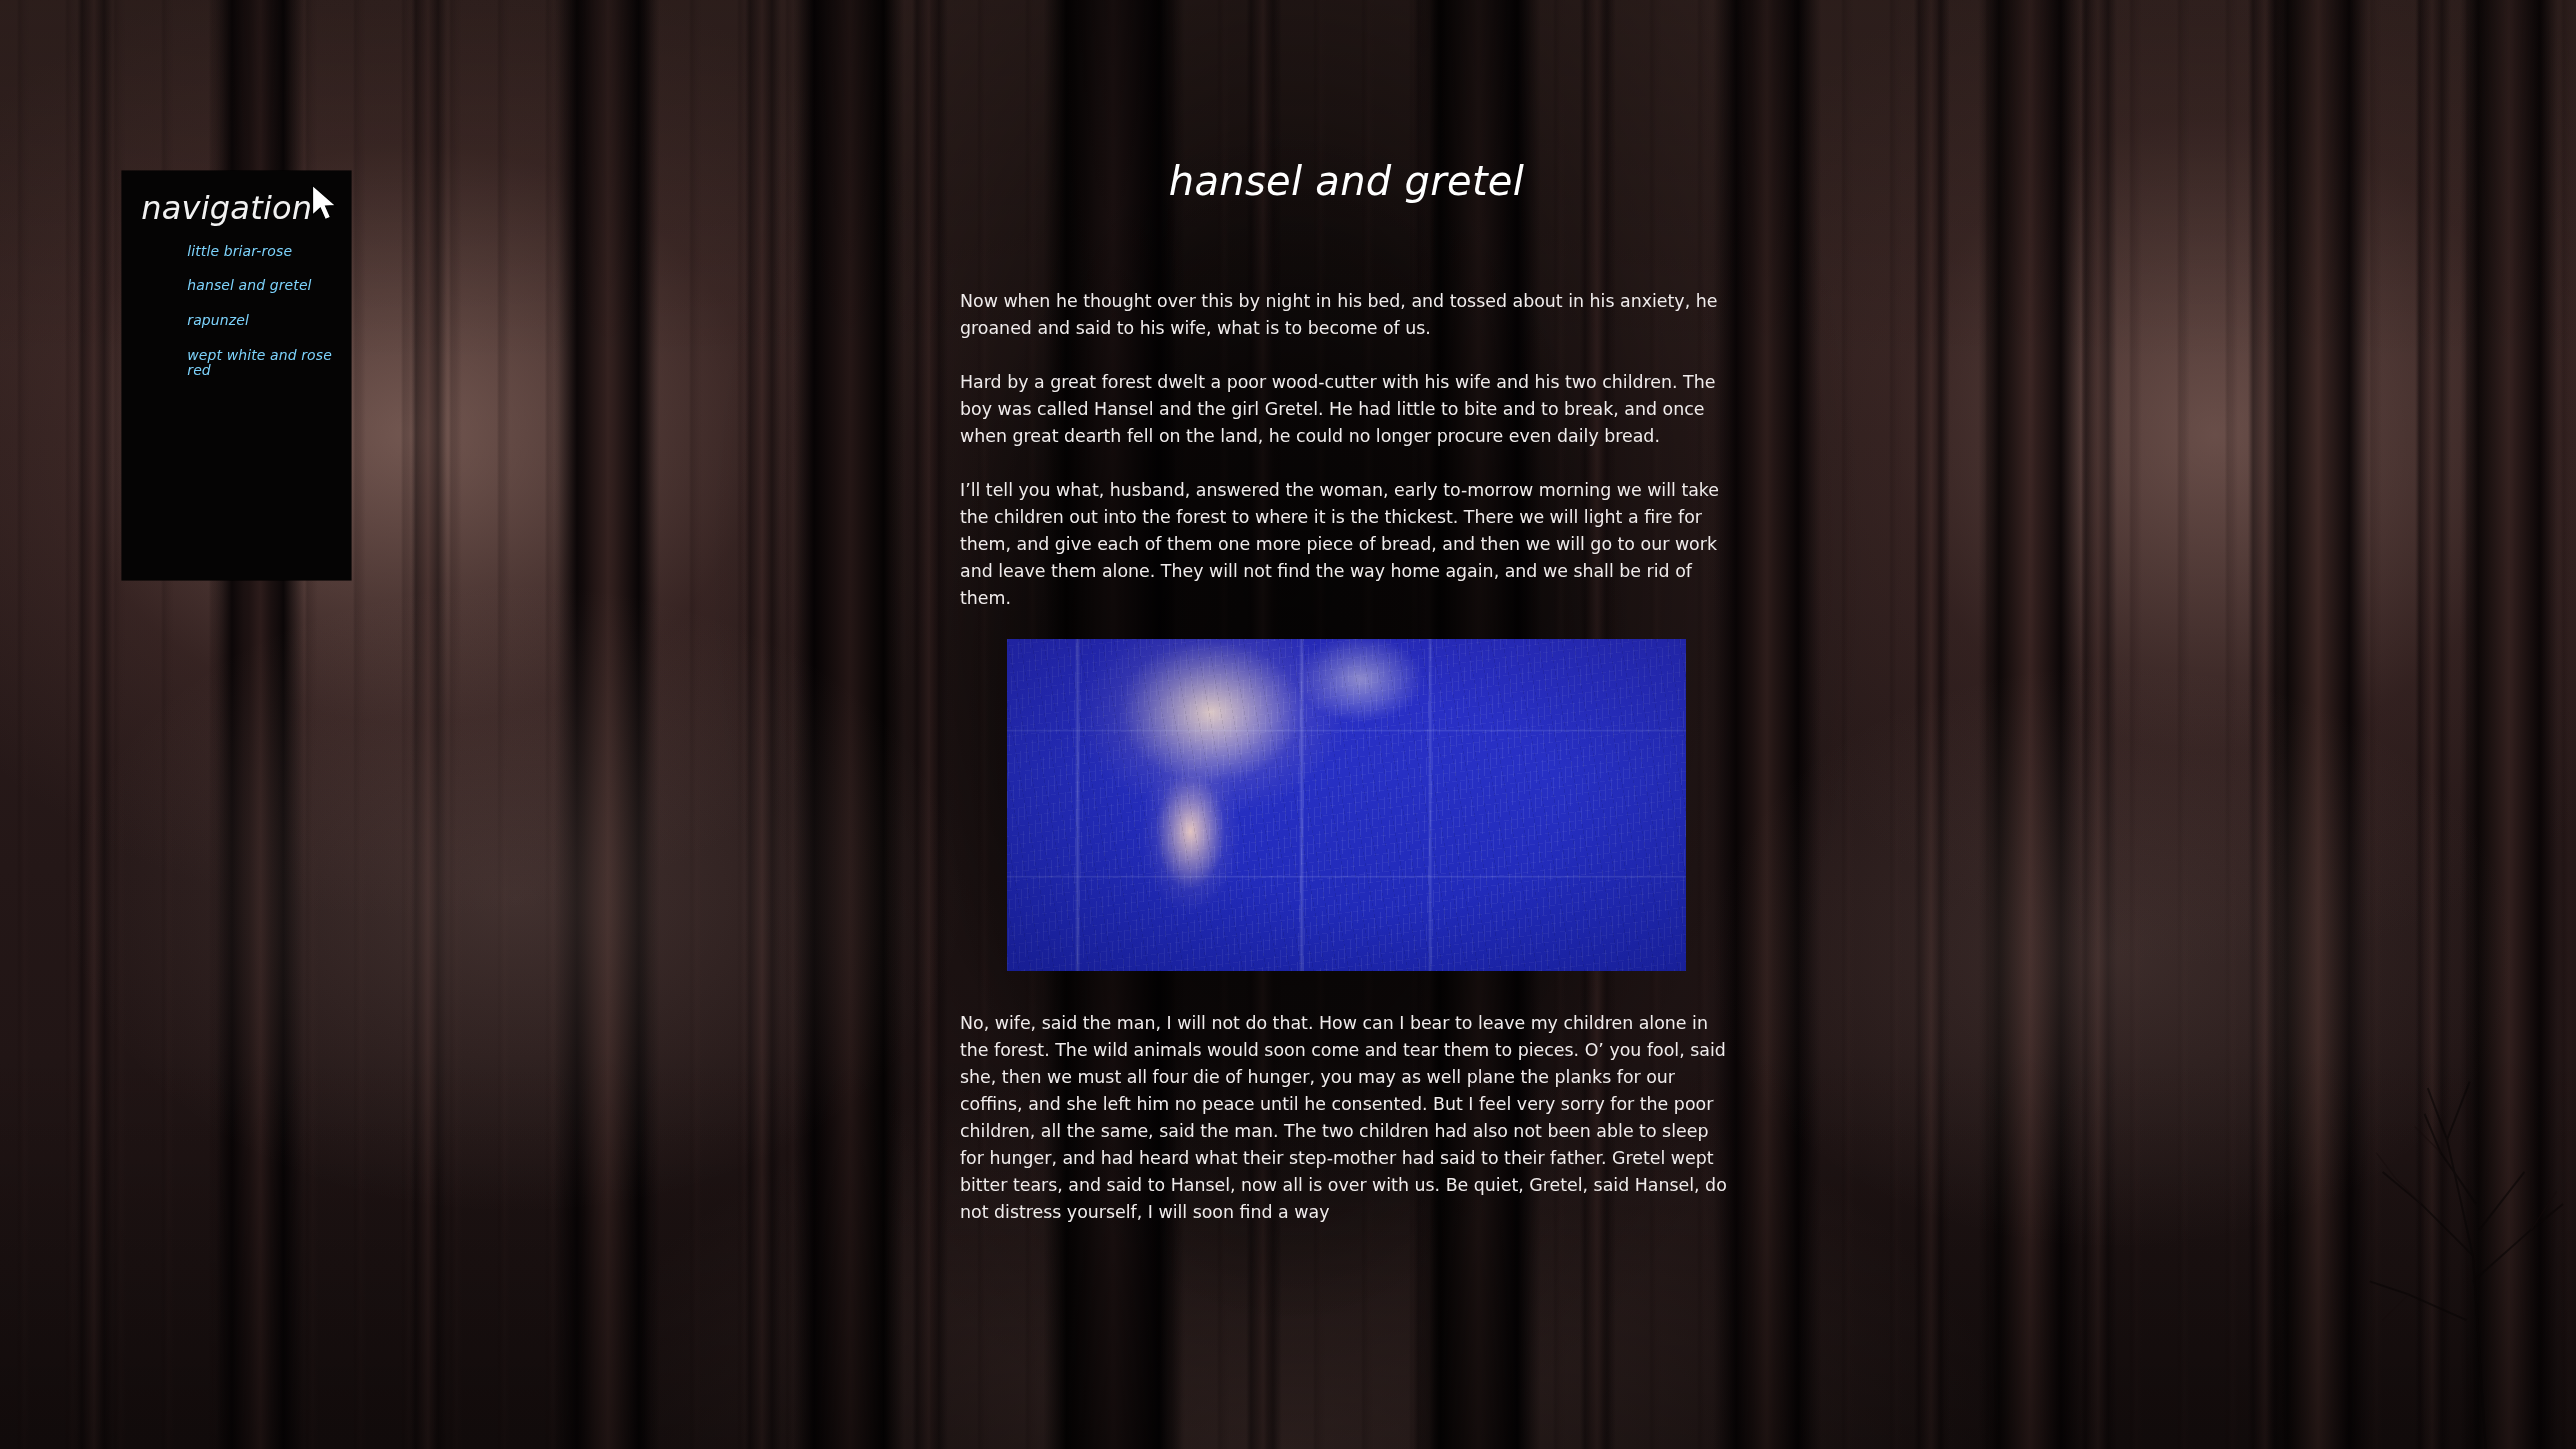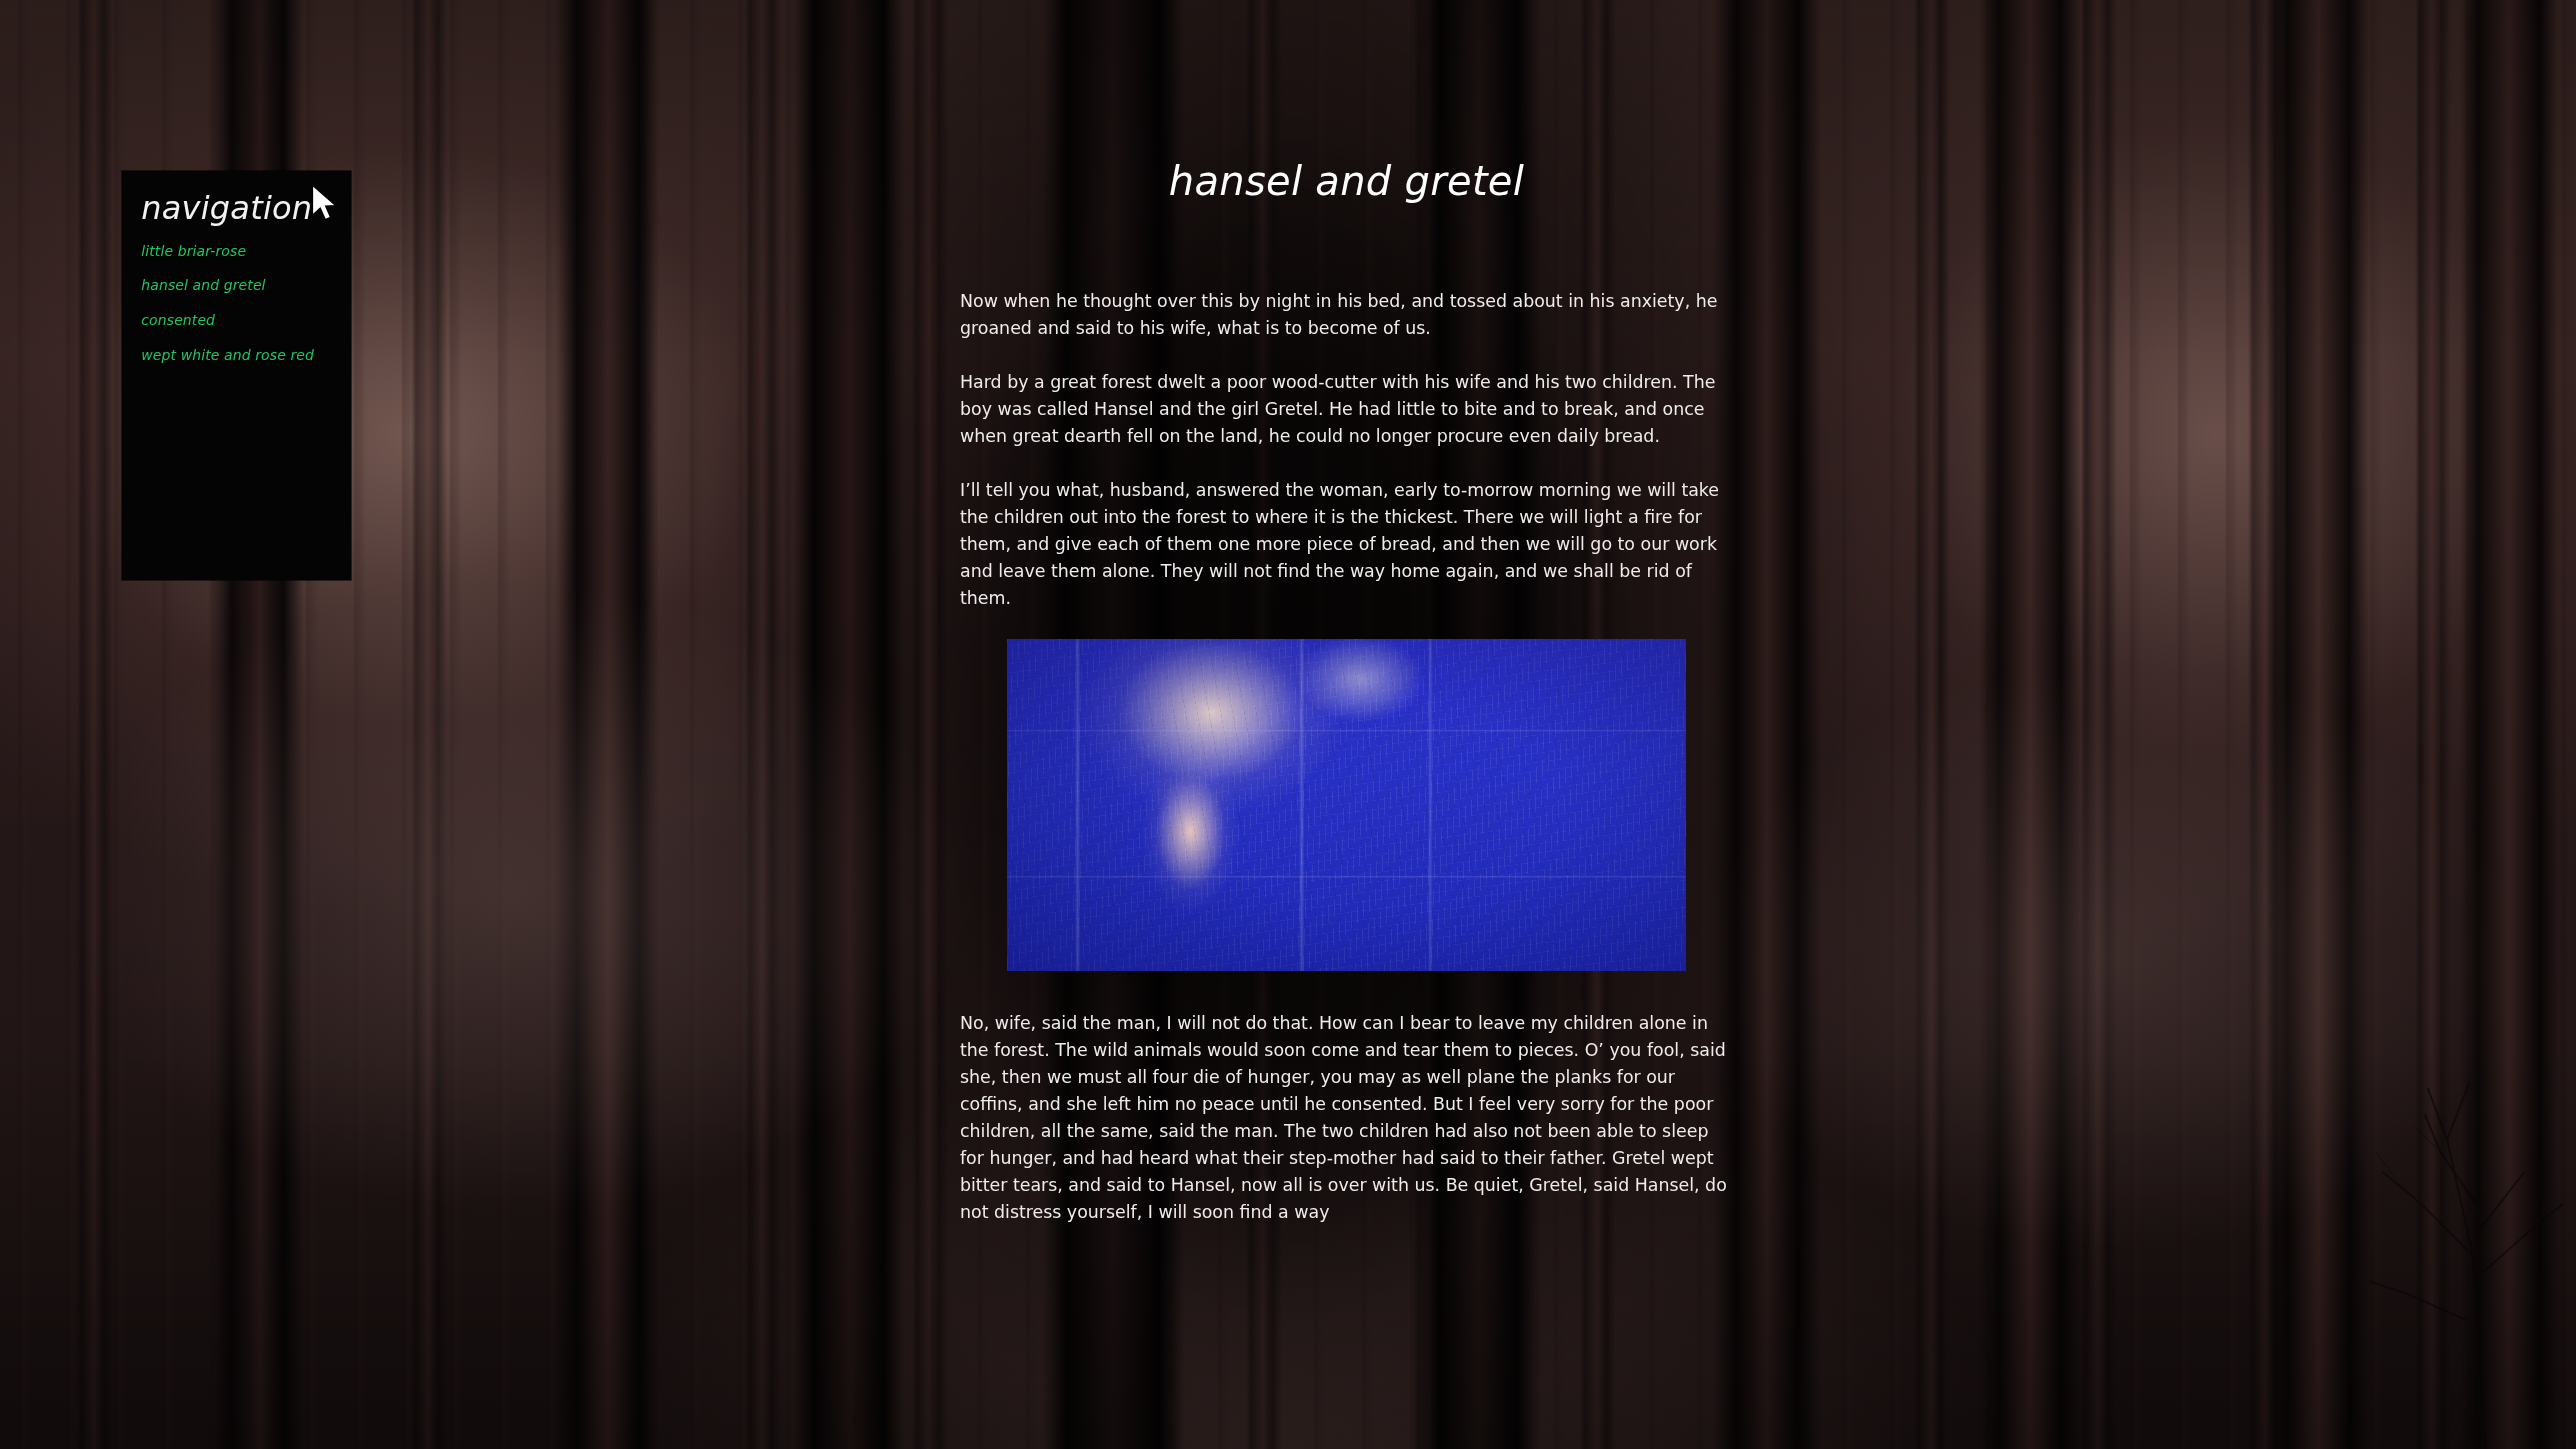--- a/index.html
+++ b/index.html
@@ -120,28 +120,29 @@
   .nav-list {
     list-style: none;
     margin: 16.7px 0 0 0;
     padding: 0;
   }
   .nav-list li {
     padding: 0 0 0 19.3px;
     margin-bottom: 19.3px;
   }
   .nav-link {
-    color: #22c55e;
+    color: #7dd3fc;
     font-family: "DejaVu Sans", sans-serif;
     font-style: italic;
     font-size: 14px;
     text-decoration: none;
     letter-spacing: 0.1px;
     line-height: 1.1;
     display: inline-block;
+    margin-left: 46px;
   }
 
   
   #cursor {
     position: absolute;
     left: 310px;
     top: 184px;
     width: 30px;
     height: 40px;
     pointer-events: none;
@@ -248,21 +249,21 @@
   <div id="nav-panel">
     <div id="nav-title">navigation</div>
     <ul class="nav-list">
       <li>
         <a class="nav-link" href="#">little briar-rose</a>
       </li>
       <li>
         <a class="nav-link" href="#">hansel and gretel</a>
       </li>
       <li>
-        <a class="nav-link" href="#">consented</a>
+        <a class="nav-link" href="#">rapunzel</a>
       </li>
       <li>
         <a class="nav-link" href="#">wept white and rose red</a>
       </li>
     </ul>
   </div>
 
   <svg id="cursor" viewBox="0 0 24 32">
     <path d="M2 1 L2 25 L8.2 19.2 L12.2 28.4 L16.4 26.6 L12.5 17.6 L20.5 17.2 Z" fill="#ffffff" stroke="#000000" stroke-width="1"></path>
   </svg>

